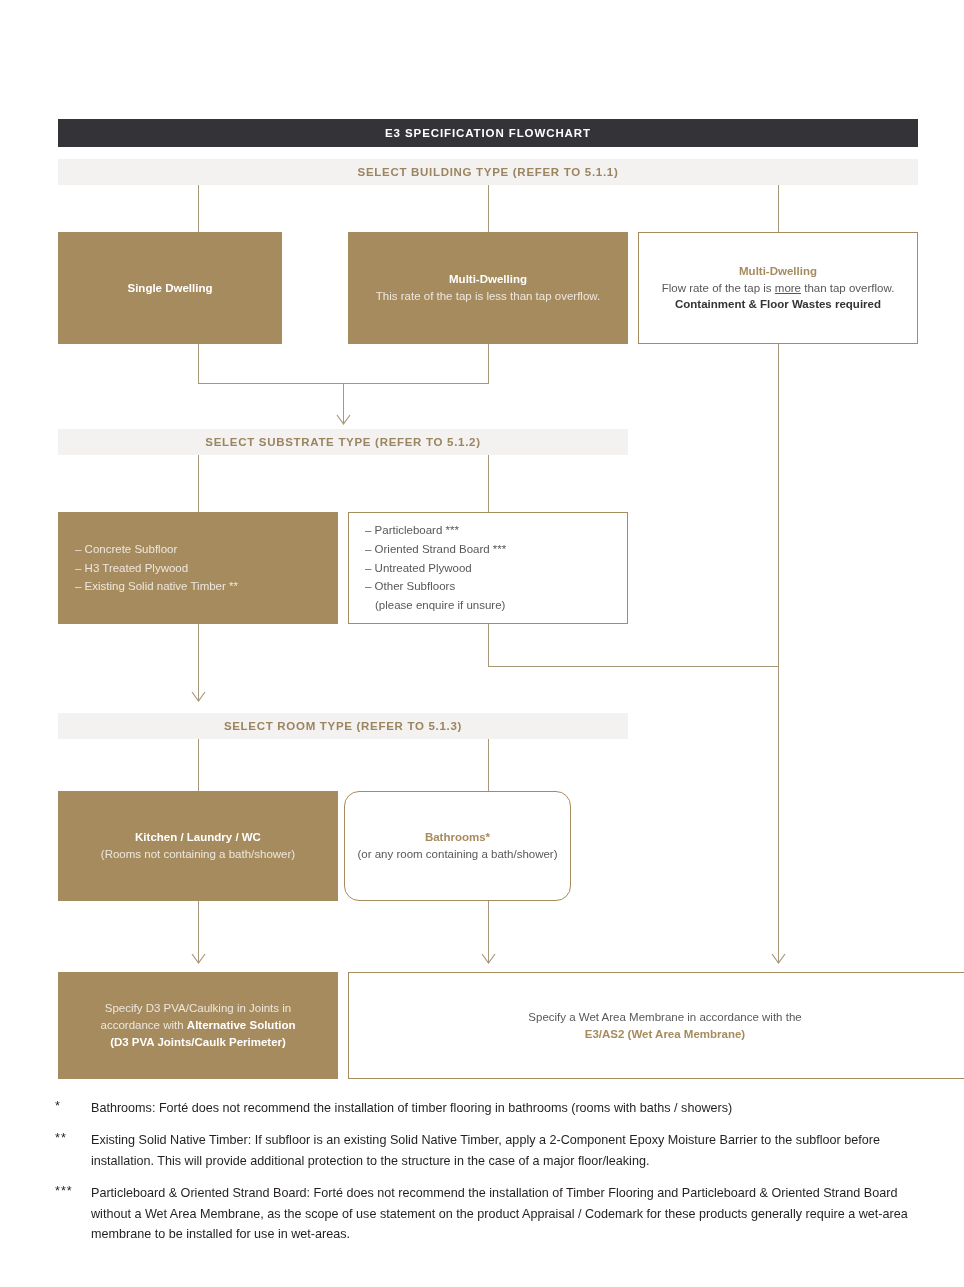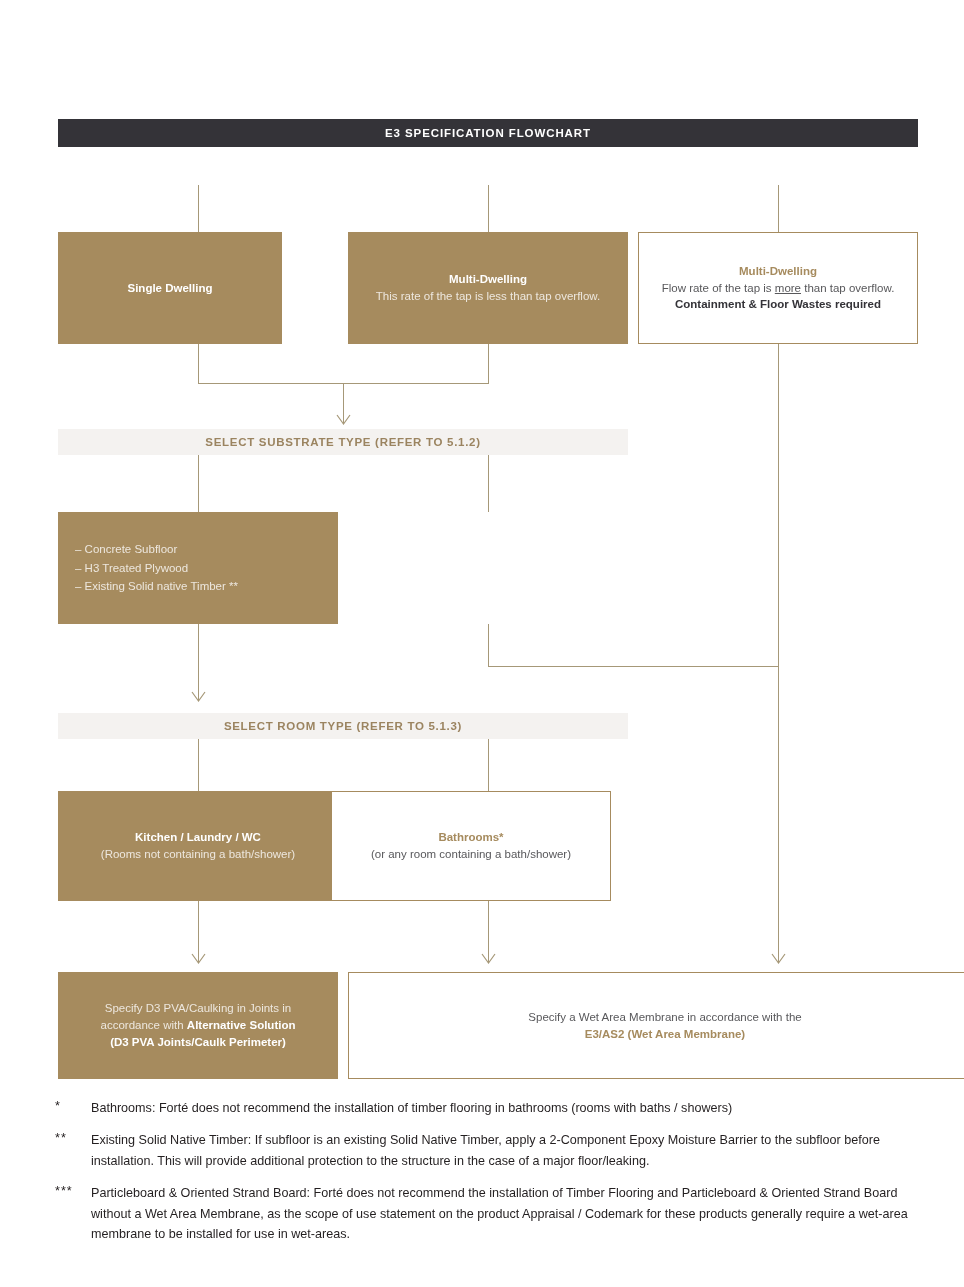--- a/index.html
+++ b/index.html
@@ -94,21 +94,21 @@
   #box-single   { left: 58px;  top: 232px; width: 224px; height: 112px; }
   #box-multi-a  { left: 348px; top: 232px; width: 280px; height: 112px; }
   #box-multi-b  { left: 638px; top: 232px; width: 280px; height: 112px; }
 
   
   #box-sub-left  { left: 58px;  top: 512px; width: 280px; height: 112px; }
   #box-sub-right { left: 348px; top: 512px; width: 280px; height: 112px; }
 
   
   #box-room-left  { left: 58px;  top: 791px; width: 280px; height: 110px; }
-  #box-room-right { left: 331px; top: 791px; width: 280px; height: 110px; }
+  #box-room-right { left: 344px; top: 791px; width: 227px; height: 110px; border-radius: 15px; }
 
   
   #box-out-left  { left: 58px;  top: 972px; width: 280px; height: 107px; }
   #box-out-right { left: 348px; top: 972px; width: 634px; height: 107px; }
 
   
   #footnotes {
     position: absolute;
     left: 55px; top: 1098px;
     width: 880px;
@@ -168,20 +168,23 @@
       <polyline points="192,954 198.5,963 205,954"></polyline>
       <polyline points="482,954 488.5,963 495,954"></polyline>
       <polyline points="772,954 778.5,963 785,954"></polyline>
     </g>
   </svg>
 
   <div class="title-bar">
     <span>E3 SPECIFICATION FLOWCHART</span>
   </div>
 
+  <div class="section-bar" id="bar-building">
+    <span>SELECT BUILDING TYPE (REFER TO 5.1.1)</span>
+  </div>
 
   <div class="box filled" id="box-single">
     <div class="t-white-bold">Single Dwelling</div>
   </div>
 
   <div class="box filled" id="box-multi-a">
     <div class="t-white-bold">Multi-Dwelling</div>
     <div class="t-white-light">This rate of the tap is less than tap overflow.</div>
   </div>
 
@@ -196,20 +199,29 @@
   </div>
 
   <div class="box filled left-align" id="box-sub-left">
     <div class="t-white-list">
       <div>– Concrete Subfloor</div>
       <div>– H3 Treated Plywood</div>
       <div>– Existing Solid native Timber **</div>
     </div>
   </div>
 
+  <div class="box outline left-align" id="box-sub-right">
+    <div class="t-grey-list">
+      <div>– Particleboard ***</div>
+      <div>– Oriented Strand Board ***</div>
+      <div>– Untreated Plywood</div>
+      <div>– Other Subfloors</div>
+      <span class="indent">(please enquire if unsure)</span>
+    </div>
+  </div>
 
   <div class="section-bar" id="bar-room">
     <span>SELECT ROOM TYPE (REFER TO 5.1.3)</span>
   </div>
 
   <div class="box filled" id="box-room-left">
     <div class="t-white-bold">Kitchen / Laundry / WC</div>
     <div class="t-white-light">(Rooms not containing a bath/shower)</div>
   </div>
 

